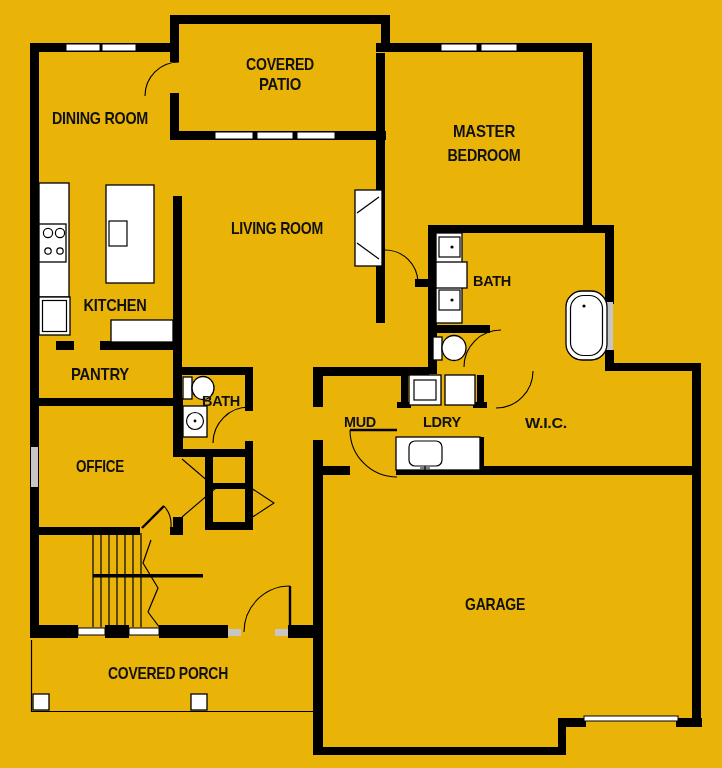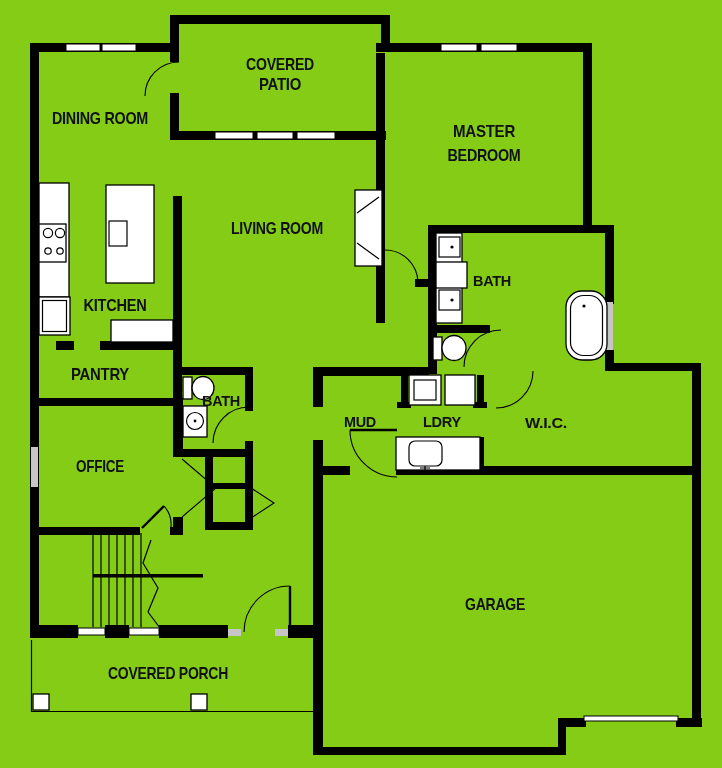--- a/index.html
+++ b/index.html
@@ -1,16 +1,16 @@
 <!DOCTYPE html>
 <html><head>
 <meta charset="utf-8">
 <style>
   html,body{margin:0;padding:0;background:#ffffff;}
-  .plan-wrap{width:722px;height:768px;background:#84cc16;overflow:hidden;}
+  .plan-wrap{width:722px;height:768px;background:#eab308;overflow:hidden;}
   svg{display:block;}
   .wall{fill:#000000;}
   .win{fill:#ffffff;stroke:#000000;stroke-width:1;}
   .wing{fill:#c6c6c6;}
   .fx{fill:#ffffff;stroke:#000000;stroke-width:1.3;}
   .ln{fill:none;stroke:#000000;stroke-width:1.2;}
   .arc{fill:none;stroke:#000000;stroke-width:1.1;}
   .leaf{fill:none;stroke:#000000;stroke-width:2.4;}
   .lbl{font-family:"Liberation Sans",sans-serif;font-weight:700;fill:#111111;
        text-anchor:middle;letter-spacing:-0.3px;}

